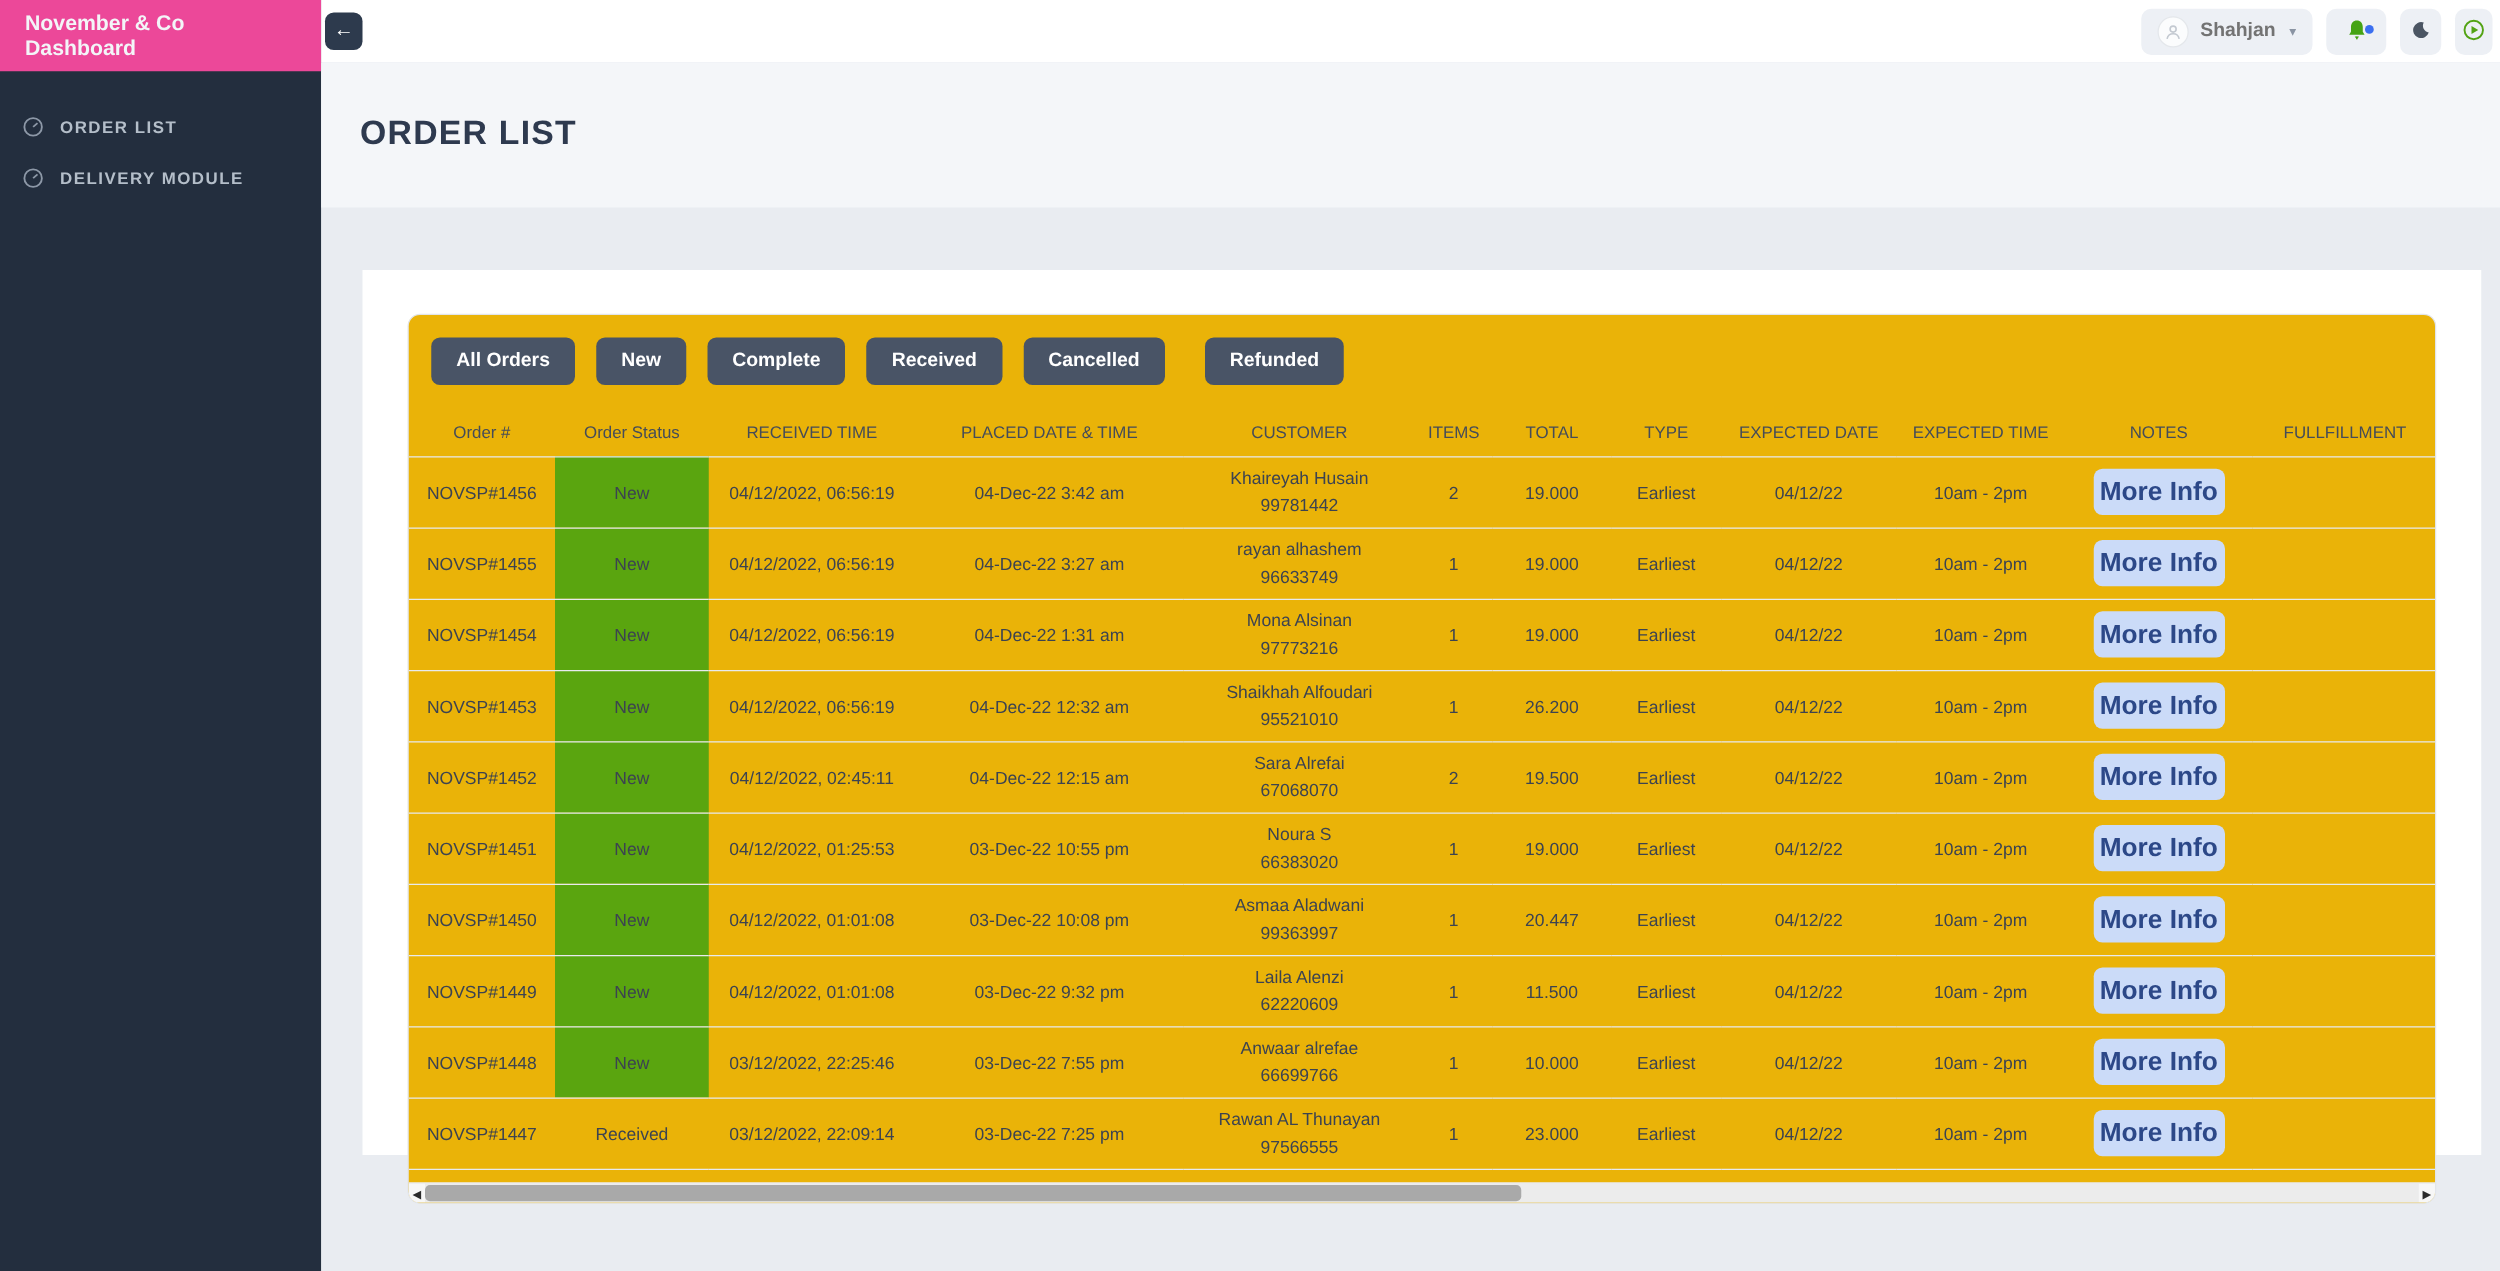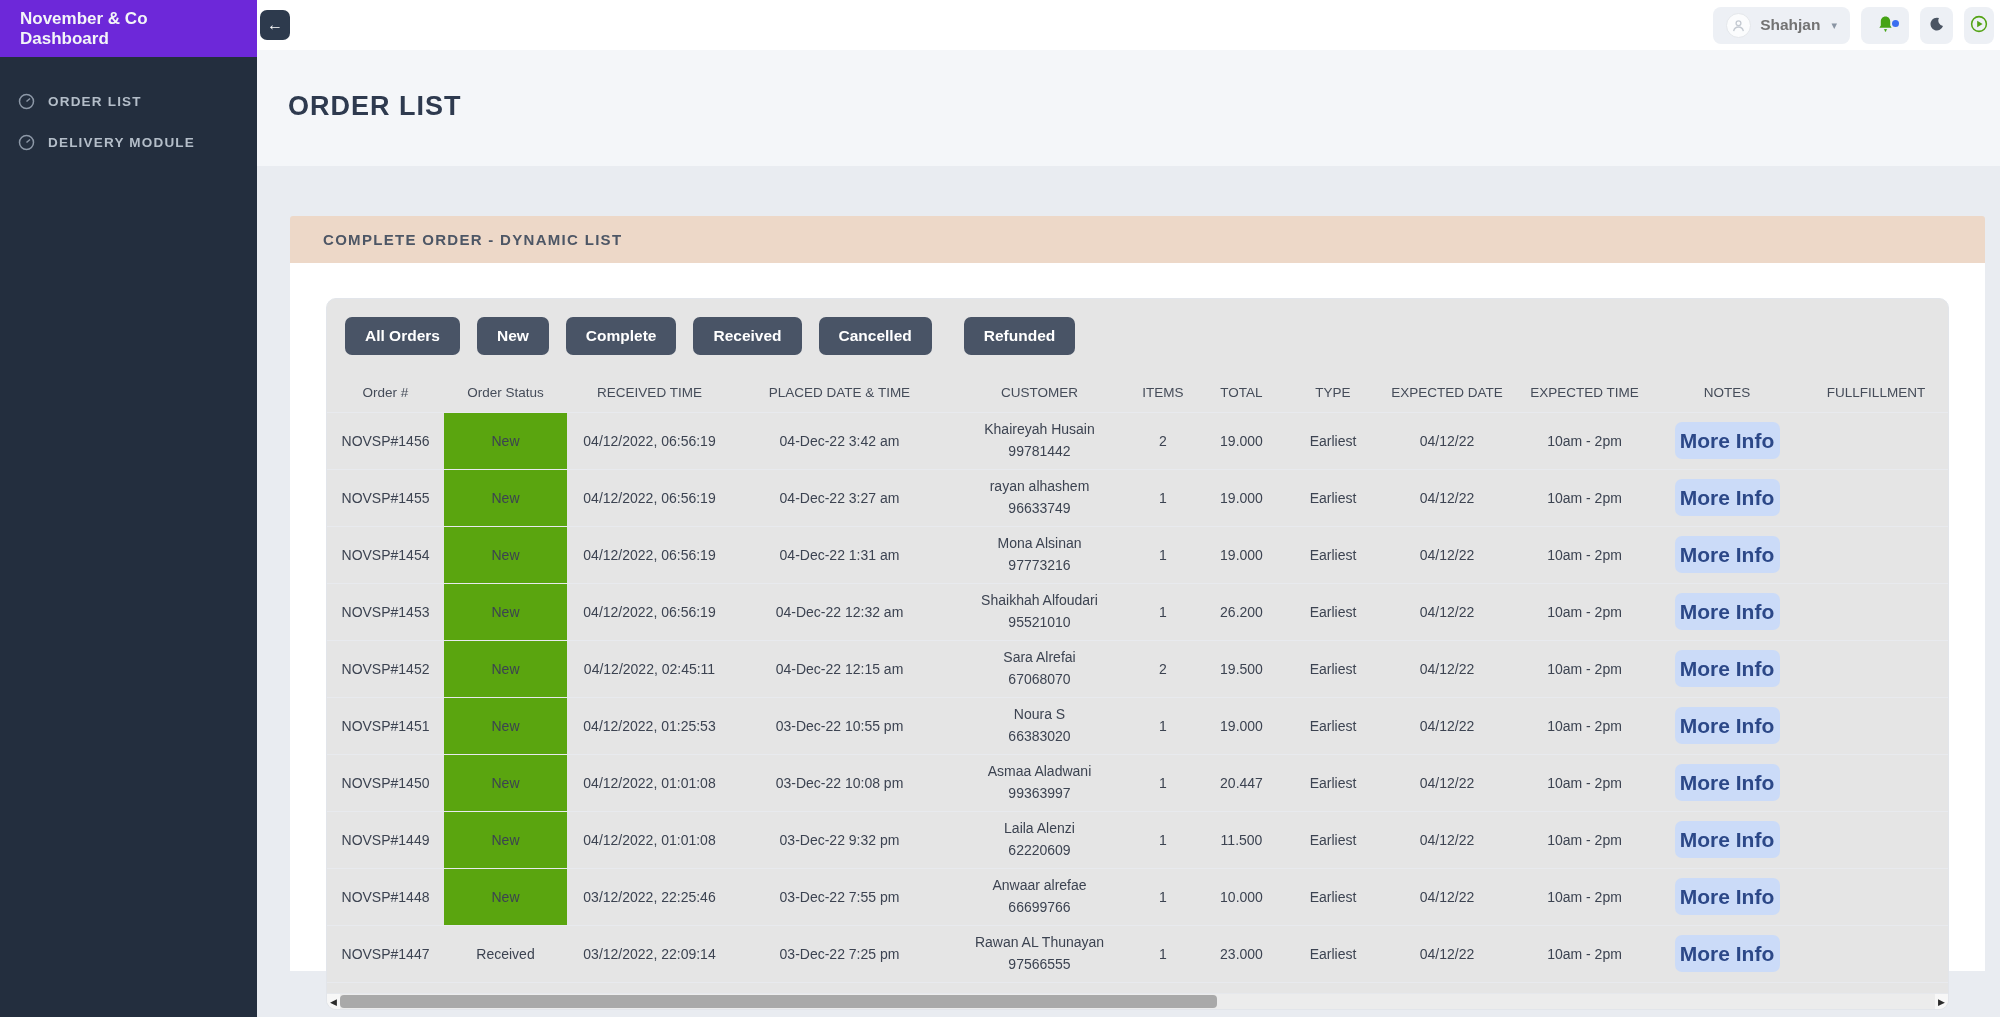--- a/index.html
+++ b/index.html
@@ -1,21 +1,21 @@
 <!DOCTYPE html>
 <html><head>
 <meta charset="utf-8">
 <style>
   * { margin:0; padding:0; box-sizing:border-box; }
   html,body { width:2000px; height:1017px; overflow:hidden; }
   body { display:flex; font-family:"Liberation Sans", sans-serif; background:#e9ecf1; }
 
   
   .sidebar { width:257px; min-width:257px; height:100%; background:#232e3e; }
-  .sidebar-header { height:57px; background:#6d28d9; display:flex; align-items:center; padding:0 20px; }
+  .sidebar-header { height:57px; background:#ec4899; display:flex; align-items:center; padding:0 20px; }
   .sidebar-title { color:#f3f5f8; font-size:17px; font-weight:600; }
   .sidebar-nav { padding-top:24px; }
   .nav-item { display:flex; align-items:center; gap:13px; padding:12px 18px; cursor:pointer; }
   .nav-item .label { color:#b4bec9; font-size:13.5px; font-weight:700; letter-spacing:1.2px; }
   .gauge-icon svg { display:block; }
 
   
   .main { flex:1; display:flex; flex-direction:column; min-width:0; }
   .topbar { height:50px; background:#ffffff; display:flex; align-items:center; justify-content:space-between; padding:0 4px 0 3px; }
   .back-btn { width:30px; height:30px; background:#2d3a4d; border:none; border-radius:7px; color:#fff; font-size:16px; line-height:1; display:flex; align-items:center; justify-content:center; cursor:pointer; }
@@ -33,21 +33,21 @@
   .content { flex:1; background:#e9ecf1; min-height:0; }
   .title-band { background:#f4f6f9; padding:41px 0 44px 31px; }
   .page-title { font-size:27px; font-weight:800; color:#2e3a4f; letter-spacing:1px; }
 
   
   .card { margin:50px 15px 0 33px; }
   .card-header { height:47px; background:#edd8c8; border-radius:3px 3px 0 0; display:flex; align-items:center; padding:0 33px; }
   .card-header-title { font-size:15px; font-weight:700; letter-spacing:1.3px; color:#4d5665; }
   .card-body { background:#ffffff; height:708px; padding:35px 36px 0; }
 
-  .inner-card { border:1px solid #e2e5ea; border-radius:10px; background:#e5e5e5; height:712px; display:flex; flex-direction:column; overflow:hidden; }
+  .inner-card { border:1px solid #e2e5ea; border-radius:10px; background:#eab308; height:712px; display:flex; flex-direction:column; overflow:hidden; }
   .filters { padding:18px 18px 0; display:flex; gap:17px; }
   .filter-btn { height:38px; padding:0 20px; background:#495466; color:#fff; border:none; border-radius:7px; font-size:15.5px; font-weight:700; font-family:inherit; cursor:pointer; }
   .filter-btn.gap-left { margin-left:15px; }
 
   table.order-table { width:100%; border-collapse:collapse; table-layout:fixed; margin-top:18px; }
   .order-table thead th { height:39px; font-size:13.5px; font-weight:500; color:#454c59; text-align:center; vertical-align:middle; }
   .order-table tbody td { height:57px; border-top:1px solid #e8eaee; font-size:14px; color:#3c4351; text-align:center; vertical-align:middle; padding:0; }
   .order-table tbody tr:last-child td { border-bottom:1px solid #e8eaee; }
   td.status { text-align:left; padding-left:16px; color:#263243; }
   td.status.new { background:#5aa50f; }
@@ -132,23 +132,20 @@
       </button>
     </div>
   </header>
 
   <div class="content">
     <div class="title-band">
       <h1 class="page-title">ORDER LIST</h1>
     </div>
 
     <section class="card">
-      <div class="card-header">
-        <span class="card-header-title">COMPLETE ORDER - DYNAMIC LIST</span>
-      </div>
       <div class="card-body">
         <div class="inner-card">
 
           <div class="filters">
             <button class="filter-btn">All Orders</button>
             <button class="filter-btn">New</button>
             <button class="filter-btn">Complete</button>
             <button class="filter-btn">Received</button>
             <button class="filter-btn">Cancelled</button>
             <button class="filter-btn gap-left">Refunded</button>

